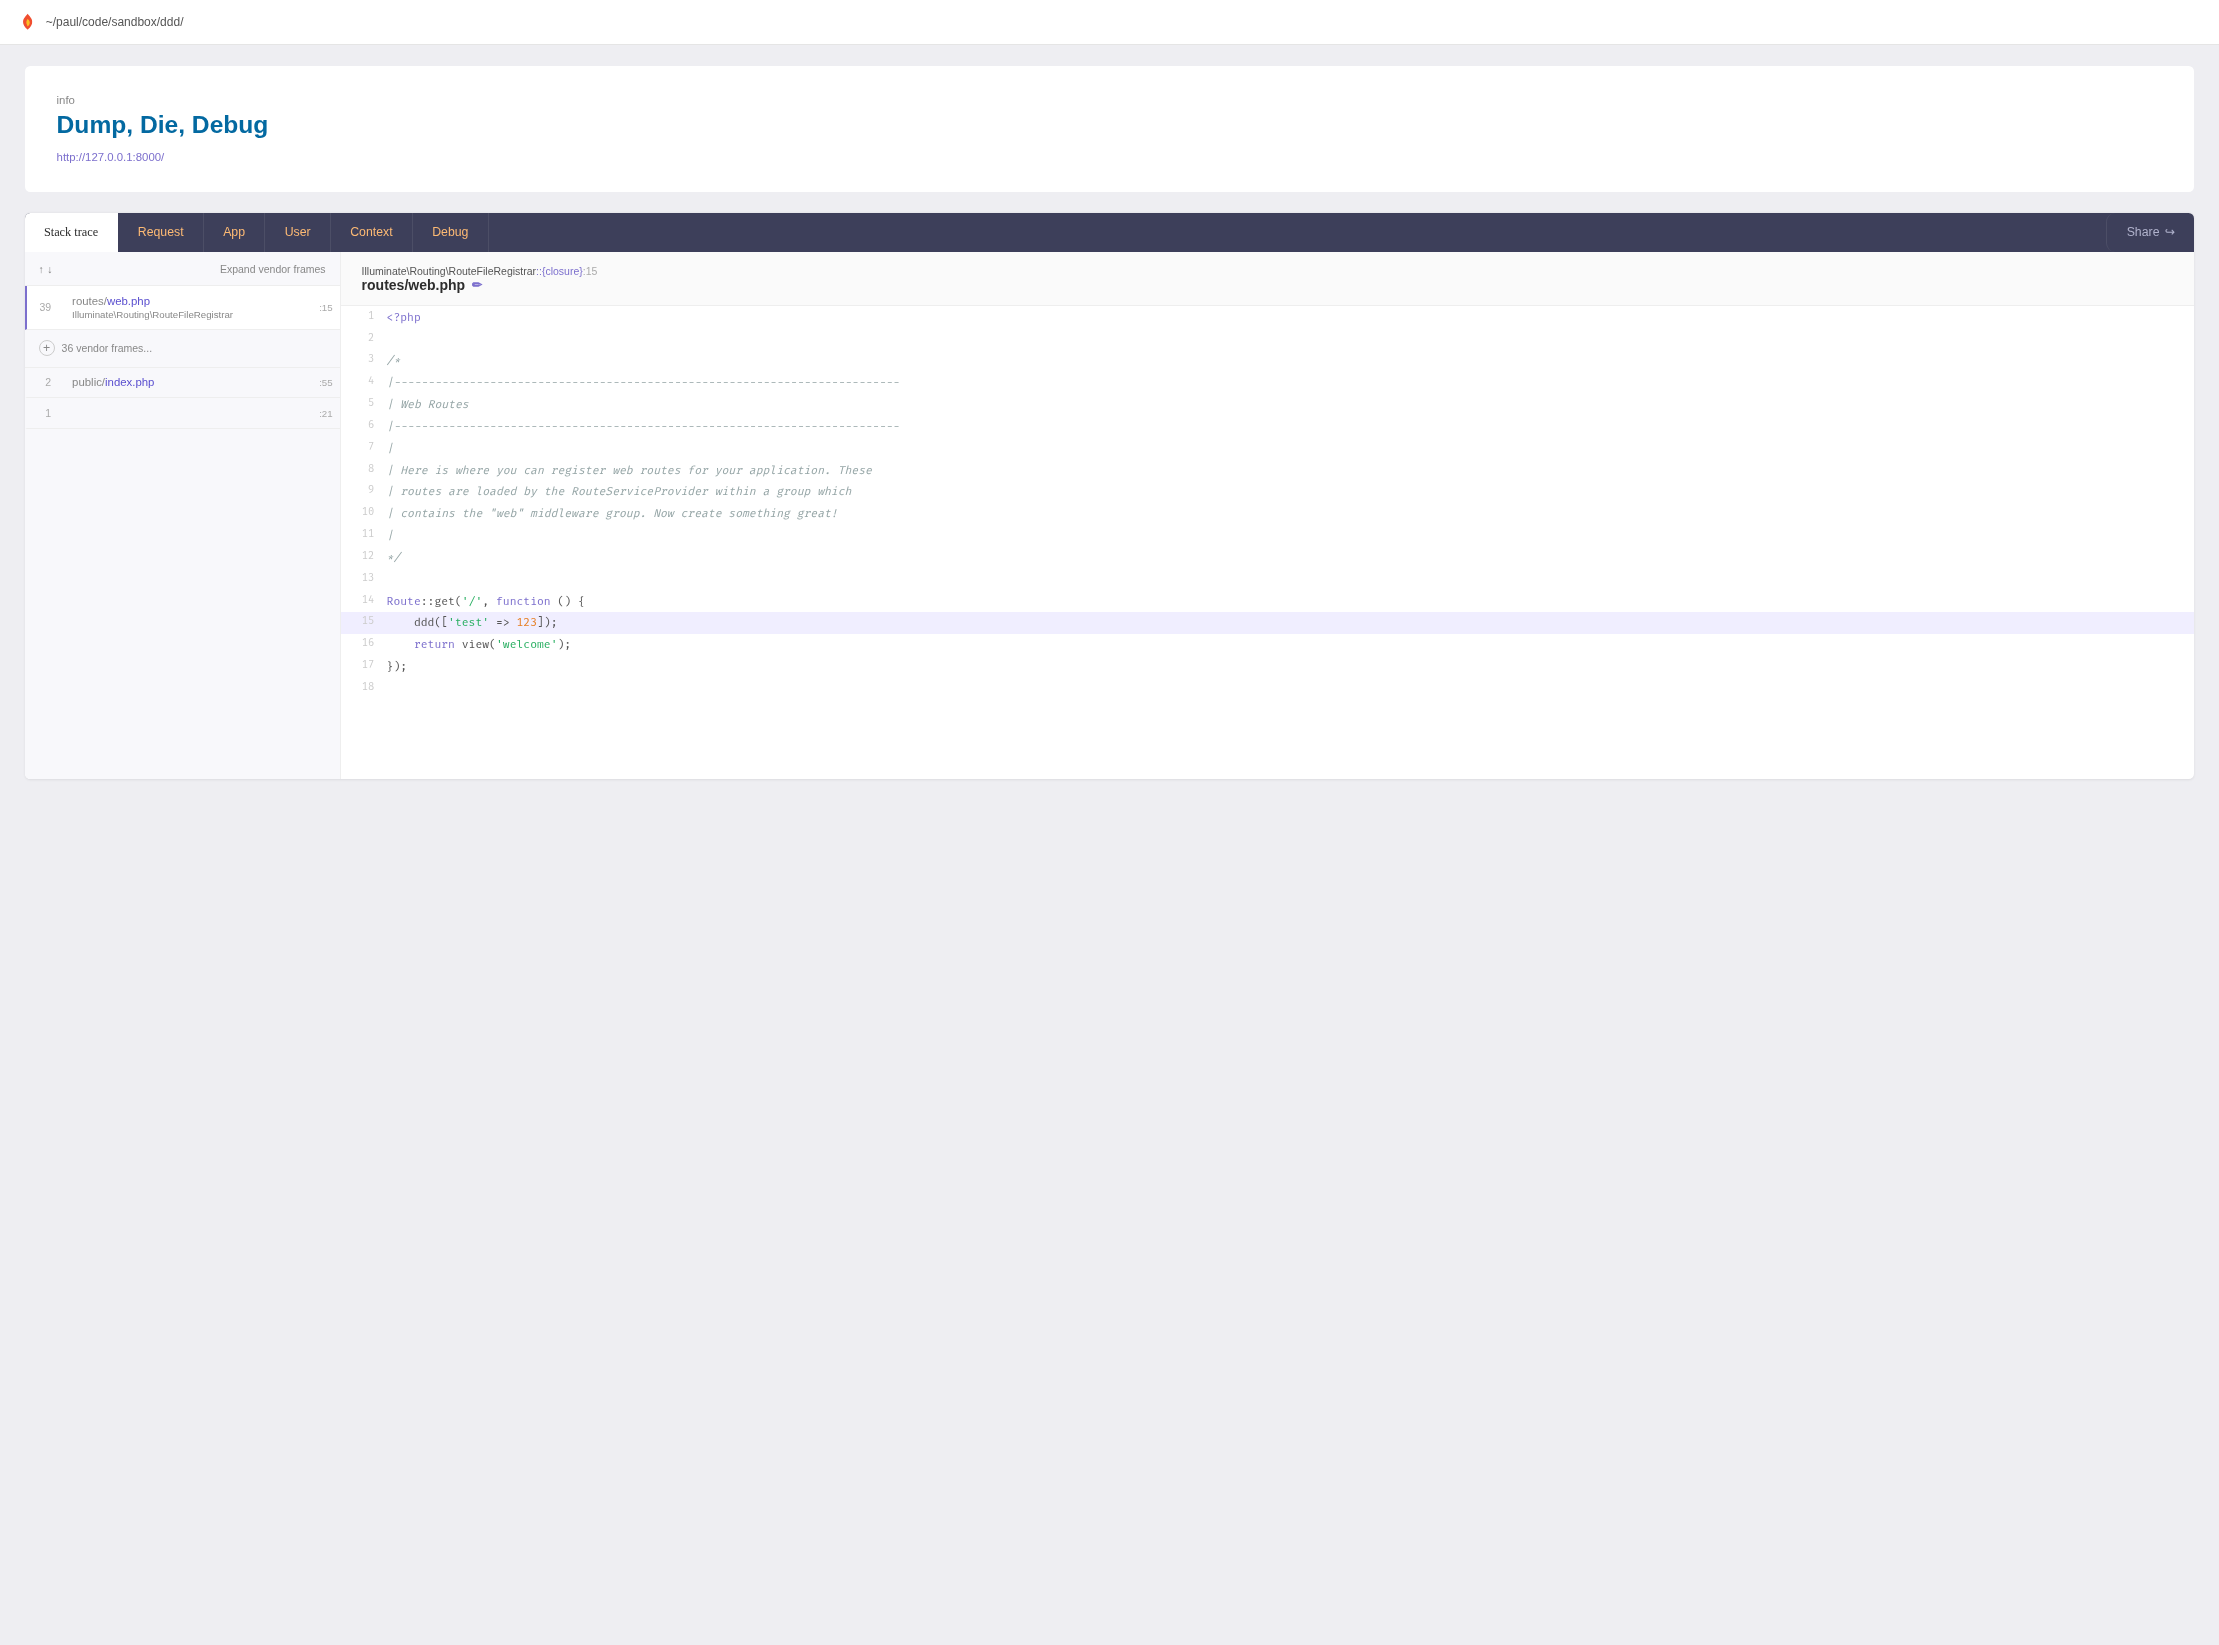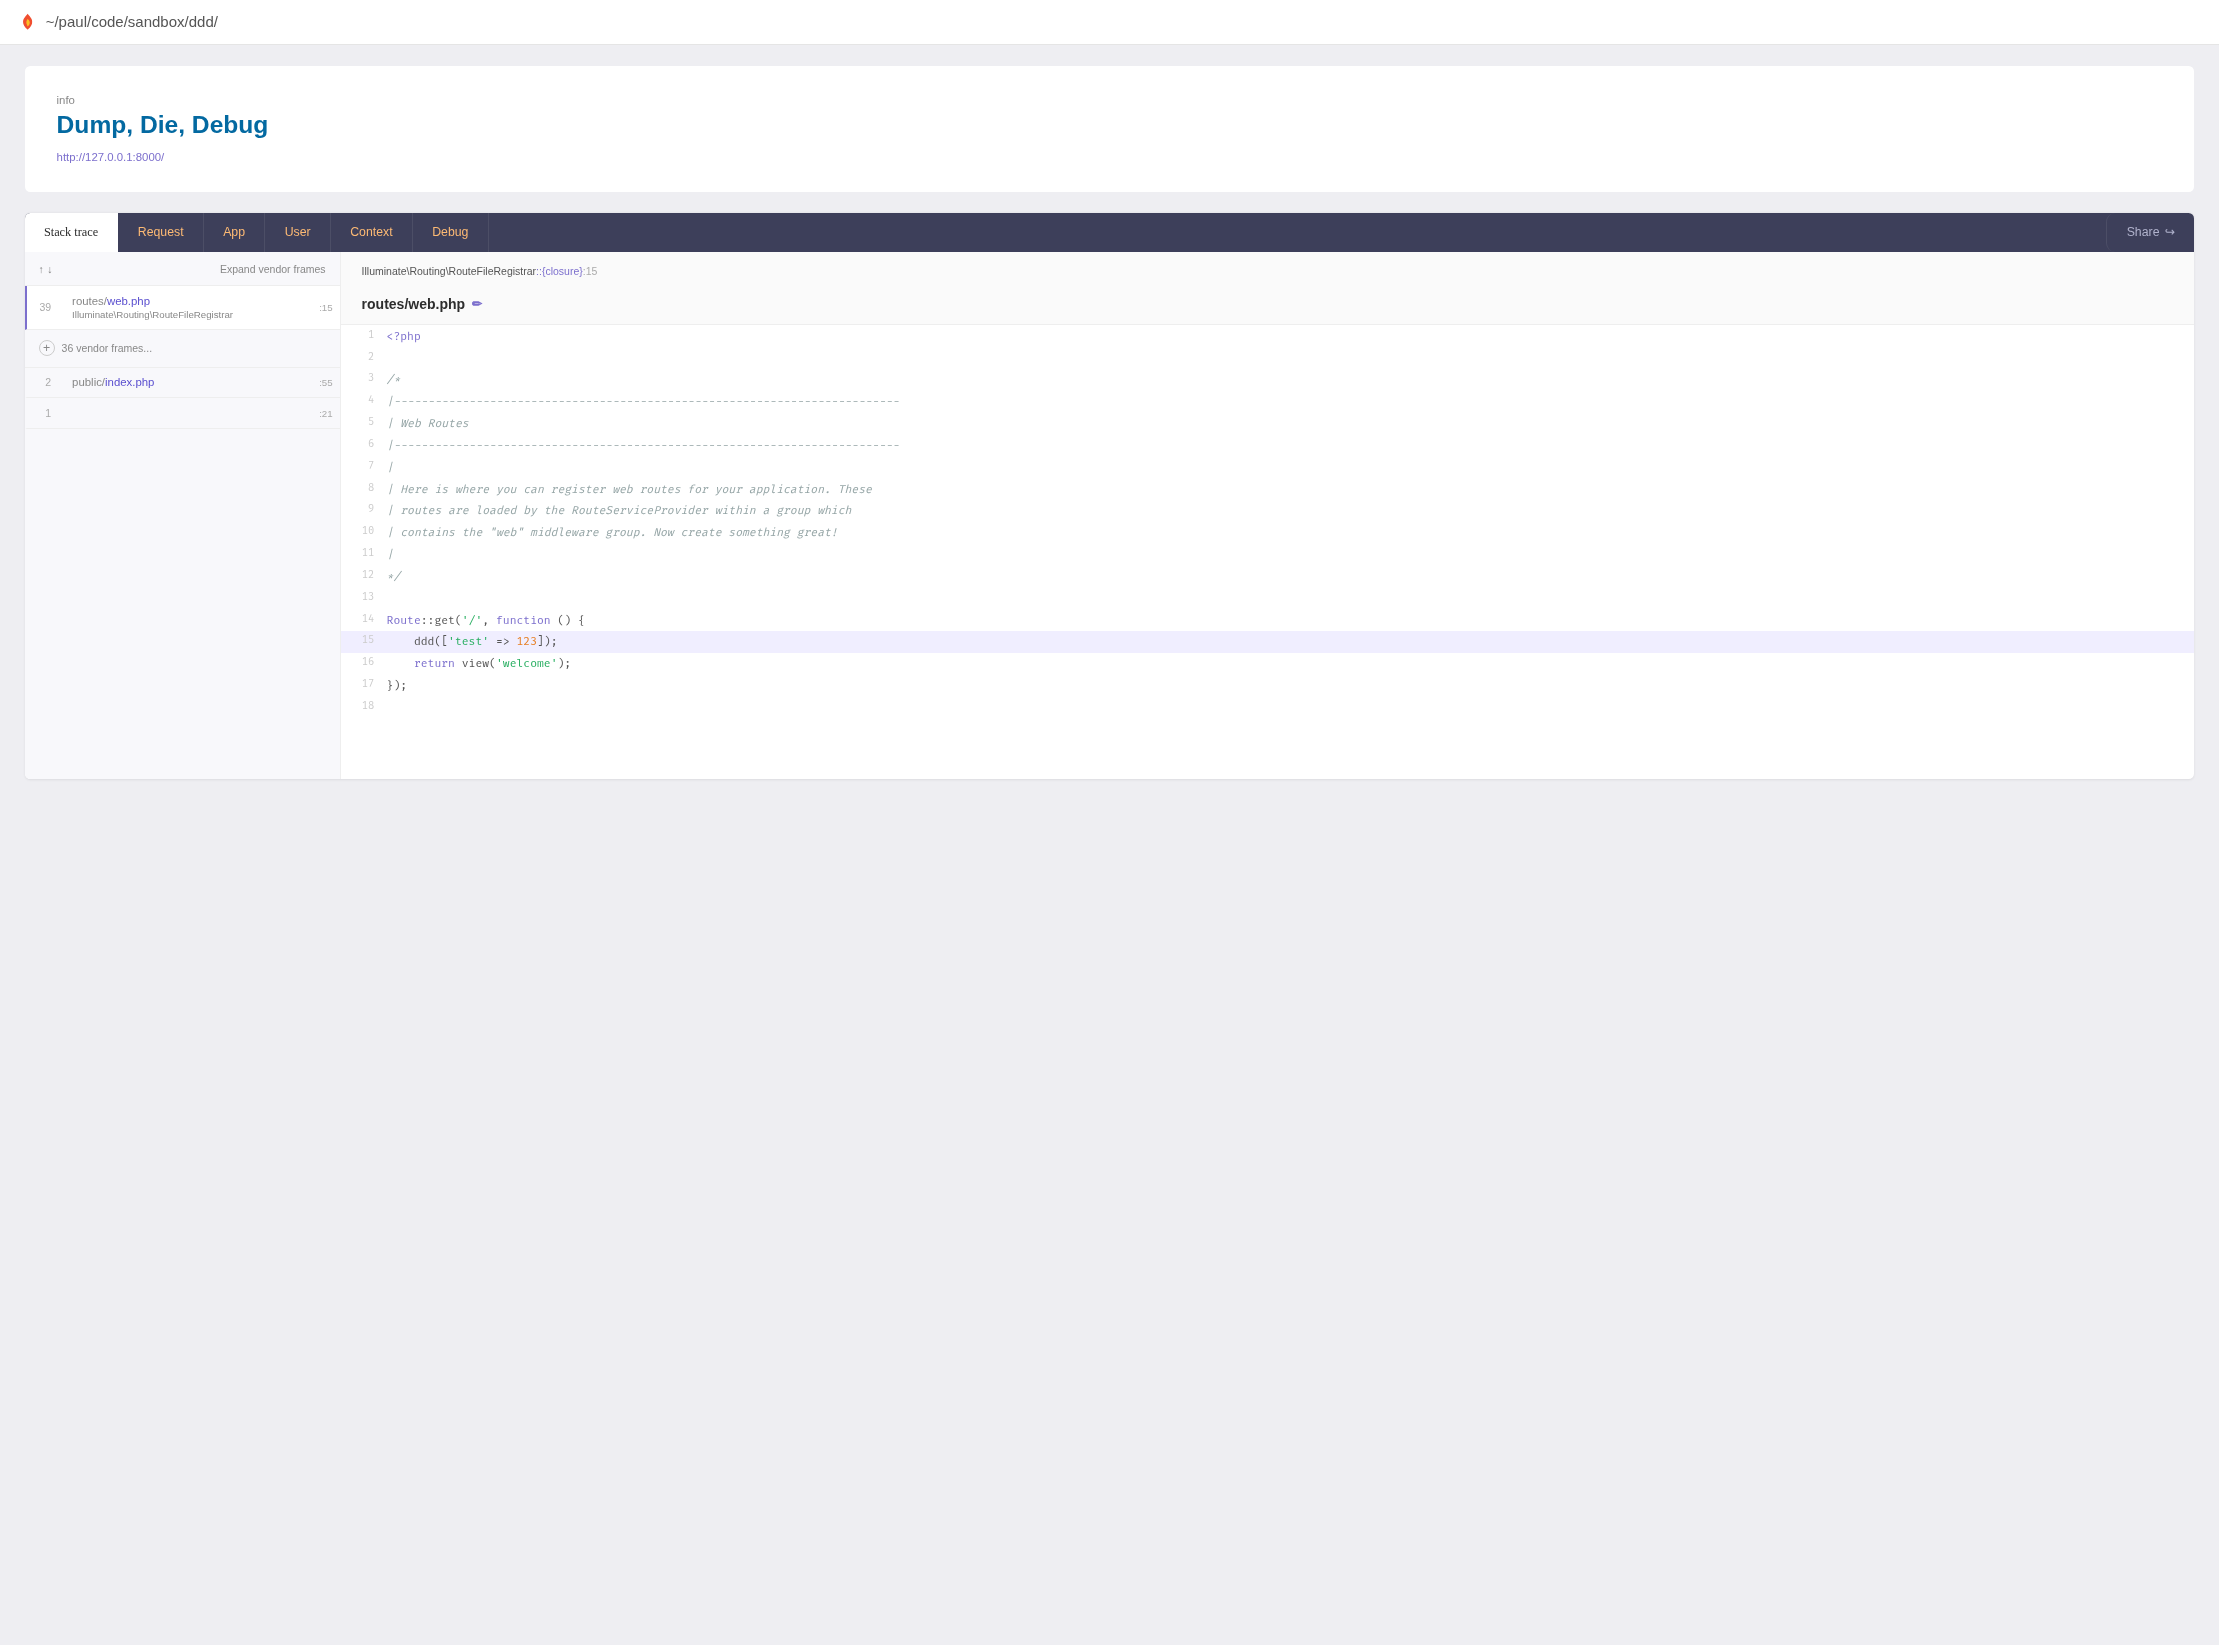--- a/index.html
+++ b/index.html
@@ -18,21 +18,21 @@
       display: flex;
       align-items: center;
       gap: 8.8px;
     }
     .top-bar-logo {
       width: 19.3px;
       height: 19.3px;
     }
     .top-bar-path {
       color: #555;
-      font-size: 15px;
+      font-size: 12px;
     }
 
     
     .info-card {
       background: #fff;
       margin: 21px 24.6px;
       padding: 28px 32px;
       border-radius: 5.3px;
     }
     .info-label {
@@ -210,21 +210,21 @@
       overflow: hidden;
     }
     .code-header {
       padding: 12.3px 21px;
       border-bottom: 0.9px solid #eee;
       background: #fafafa;
     }
     .code-breadcrumb {
       font-size: 10.5px;
       color: #888;
-      margin-bottom: 19px;
+      margin-bottom: 0;
     }
     .code-breadcrumb .classname {
       color: #555;
     }
     .code-breadcrumb .method {
       color: #7c6fcd;
     }
     .code-breadcrumb .line-num {
       color: #aaa;
     }

